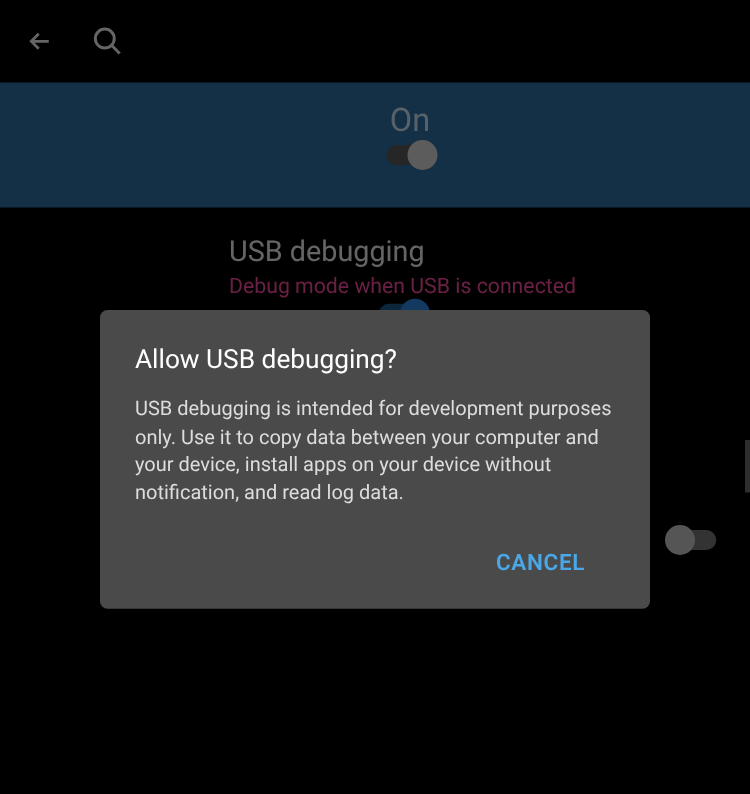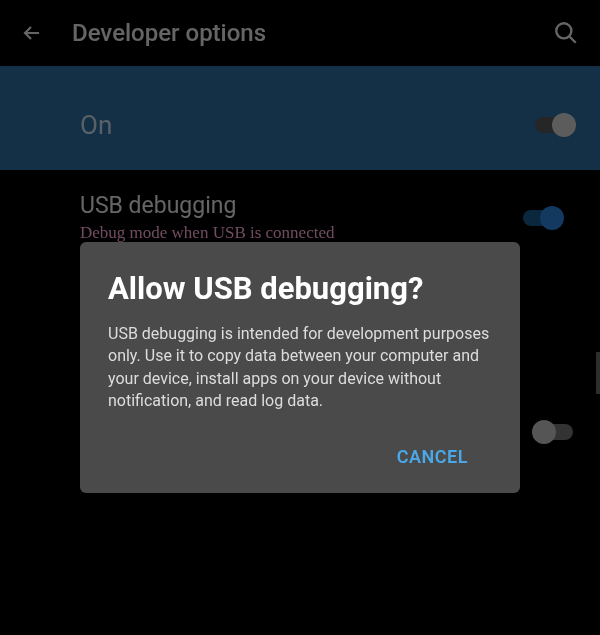--- a/index.html
+++ b/index.html
@@ -37,49 +37,50 @@
     }
     .search-icon-wrap {
       width: 28px;
       height: 28px;
       display: flex;
       align-items: center;
       justify-content: center;
     }
     .master-toggle {
       background: #2a6b9c;
-      padding: 44px 24px 30px 80px;
+      padding: 16px 24px 30px 80px;
       display: flex;
       align-items: center;
       justify-content: space-between;
+      flex-direction: column;
     }
     .master-toggle-label {
       color: #c5d8e6;
       font-size: 26px;
       font-weight: 400;
     }
     .setting-row {
       padding: 22px 36px 22px 80px;
       display: flex;
       align-items: center;
       justify-content: center;
+      flex-direction: column;
     }
     .setting-text {
       flex: 1;
     }
     .setting-title {
       color: #e0e0e0;
       font-size: 23px;
       font-weight: 400;
       margin-bottom: 4px;
     }
     .setting-subtitle {
-      color: #f9a8d4;
+      color: #ec4899;
       font-size: 17px;
-      font-family: Liberation Serif, serif;
     }
     .toggle {
       width: 44px;
       height: 24px;
       position: relative;
       flex-shrink: 0;
     }
     .toggle-track {
       width: 38px;
       height: 16px;
@@ -128,22 +129,22 @@
     .dialog {
       background: #4a4a4a;
       border-radius: 6px;
       width: 440px;
       padding: 28px 28px 16px 28px;
       position: relative;
       top: 50px;
     }
     .dialog-title {
       color: #fff;
-      font-size: 31px;
-      font-weight: 700;
+      font-size: 21px;
+      font-weight: 400;
       margin-bottom: 16px;
     }
     .dialog-body {
       color: #ddd;
       font-size: 16px;
       line-height: 1.4;
       margin-bottom: 24px;
     }
     .dialog-actions {
       display: flex;
@@ -177,21 +178,20 @@
   </style>
 </head>
 <body>
 
 <div class="header">
   <div class="back-arrow">
     <svg width="26" height="26" viewBox="0 0 24 24" fill="none" stroke="#e0e0e0" stroke-width="2.2">
       <path d="M19 12H5M11 18l-6-6 6-6"></path>
     </svg>
   </div>
-  <div class="header-title">Developer options</div>
   <div class="search-icon-wrap">
     <svg width="26" height="26" viewBox="0 0 24 24" fill="none" stroke="#e0e0e0" stroke-width="2.2">
       <circle cx="10" cy="10" r="7"></circle>
       <path d="M21 21l-6-6"></path>
     </svg>
   </div>
 </div>
 
 <div class="master-toggle">
   <div class="master-toggle-label">On</div>

